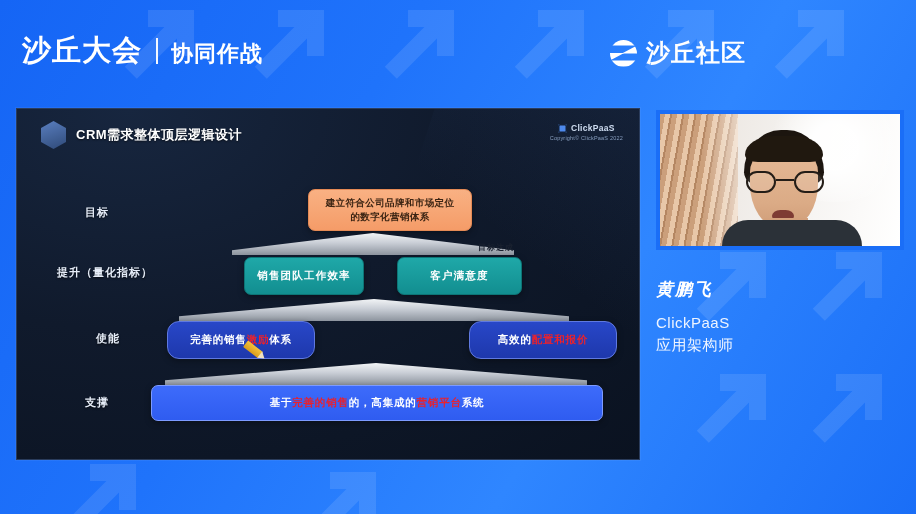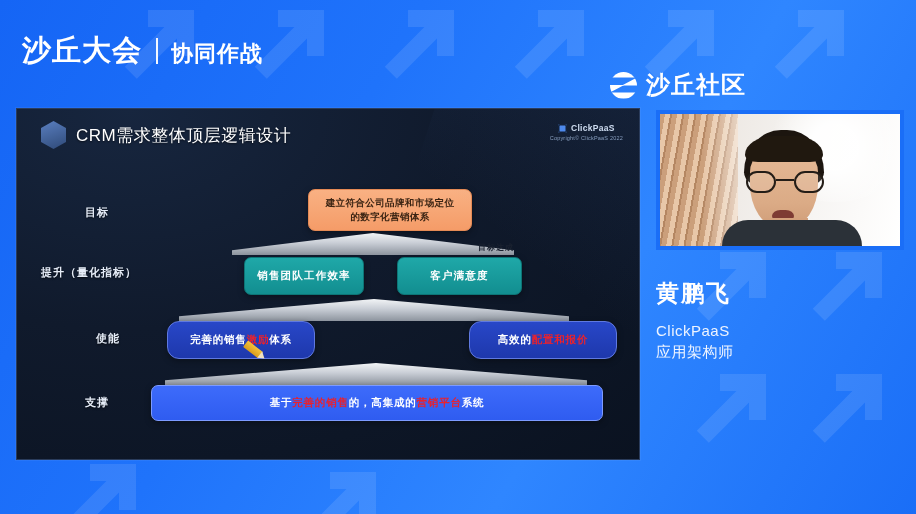--- a/index.html
+++ b/index.html
@@ -101,21 +101,20 @@
     line-height: 1.05;
   }
 
   #brand-right {
     position: absolute;
     right: 26px;
     top: 37px;
     display: flex;
     align-items: center;
     color: #ffffff;
-    margin-top: 32px;
   }
   #brand-right .logo-mark {
     position: relative;
     width: 27px;
     height: 27px;
     margin-right: 9px;
   }
   #brand-right .logo-mark .d1,
   #brand-right .logo-mark .d2 {
     position: absolute;
@@ -175,22 +174,22 @@
   .hex-icon {
     width: 25px;
     height: 28px;
     background: linear-gradient(160deg, #5a7fc0, #2f4a78);
     clip-path: polygon(50% 0%, 100% 25%, 100% 75%, 50% 100%, 0% 75%, 0% 25%);
     margin-right: 10px;
     flex: none;
   }
   .slide-title {
     color: #ffffff;
-    font-size: 17px;
-    font-weight: normal;
+    font-size: 13px;
+    font-weight: bold;
     letter-spacing: .5px;
     text-shadow: 0 1px 2px rgba(0,0,0,.6);
   }
 
   .clickpaas-block {
     position: absolute;
     right: 16px;
     top: 14px;
     text-align: center;
     color: #c9d6ea;
@@ -225,21 +224,21 @@
   .row-label {
     position: absolute;
     color: #e6edf8;
     font-size: 11px;
     font-weight: bold;
     letter-spacing: 1px;
     white-space: nowrap;
     text-shadow: 0 1px 2px rgba(0,0,0,.7);
   }
   .lbl-0 { left: 68px; top: 96px; font-family: Liberation Mono, monospace; }
-  .lbl-1 { left: 24px; top: 156px; }
+  .lbl-1 { left: 40px; top: 156px; }
   .lbl-2 { left: 79px; top: 222px; }
   .lbl-3 { left: 68px; top: 286px; }
 
   
   .goal-box {
     position: absolute;
     left: 291px;
     top: 80px;
     width: 164px;
     height: 42px;
@@ -486,24 +485,25 @@
   }
 
   #speaker-block {
     position: absolute;
     left: 656px;
     top: 280px;
     z-index: 4;
     color: #ffffff;
   }
   #speaker-name {
-    font-size: 23px;
+    font-size: 17px;
     font-weight: bold;
     letter-spacing: 2px;
     line-height: 1.2;
+    font-style: italic;
   }
   .speaker-meta {
     font-size: 15px;
     line-height: 1.45;
     margin-top: 12px;
     letter-spacing: .5px;
     color: #eef4ff;
   }
 </style>
 </head>

